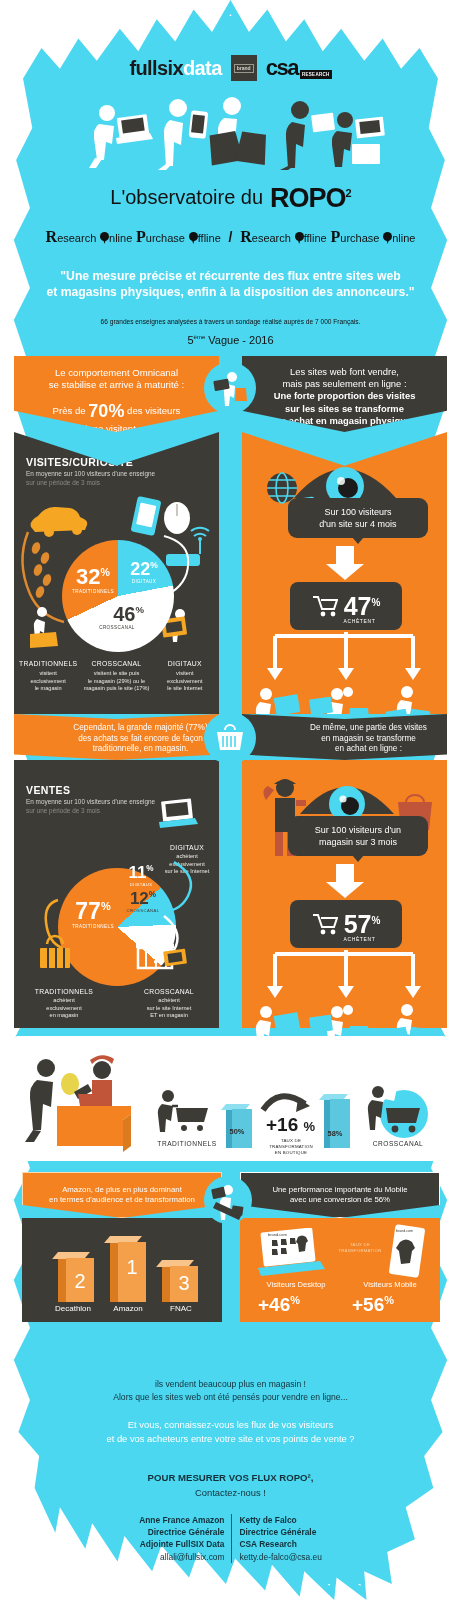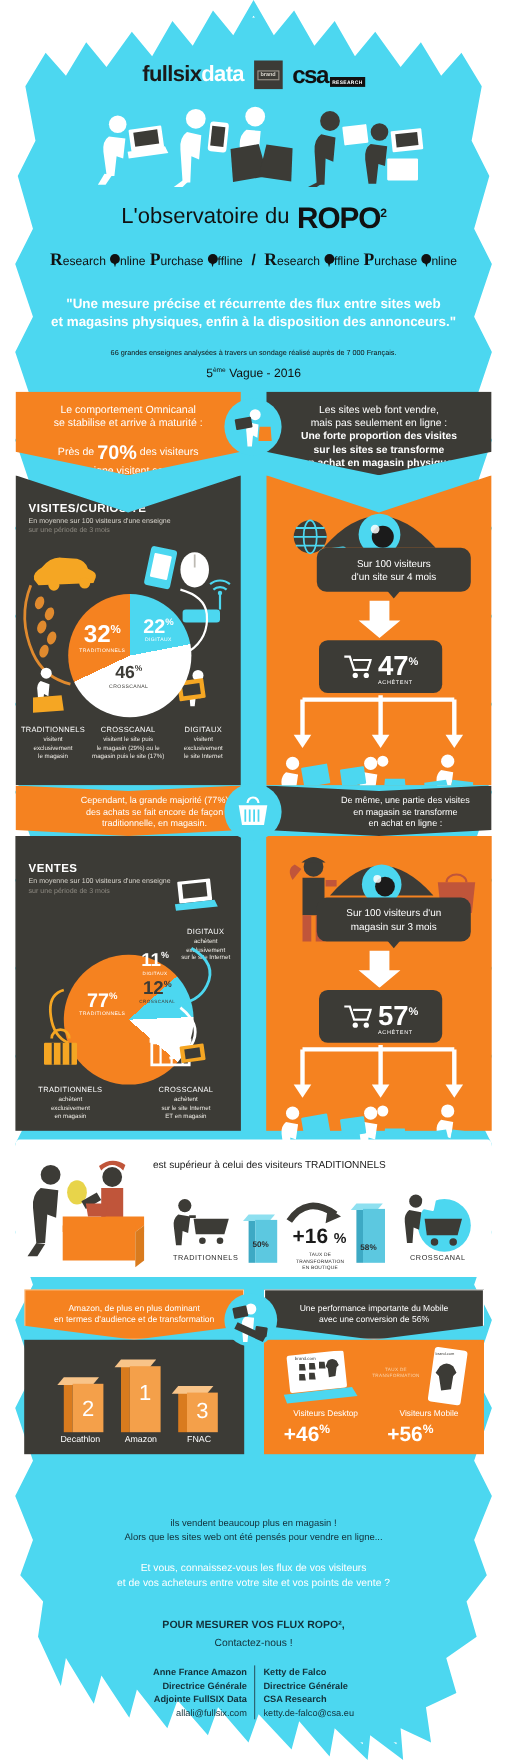--- a/index.html
+++ b/index.html
@@ -447,21 +447,21 @@
       </div>
       <div class="pie-lbl" style="left:52px; top:134px; width:54px; color:#ffffff;">
         <div class="pie-num" style="font-size:22px;">32<sup>%</sup></div>
         <div class="pie-cap">TRADITIONNELS</div>
       </div>
       <div class="pie-lbl" style="left:108px; top:128px; width:44px; color:#ffffff;">
         <div class="pie-num" style="font-size:18px;">22<sup>%</sup></div>
         <div class="pie-cap">DIGITAUX</div>
       </div>
       <div class="pie-lbl" style="left:76px; top:172px; width:54px; color:#3c3b36;">
-        <div class="pie-num" style="font-size:16px;">46<sup>%</sup></div>
+        <div class="pie-num" style="font-size:20px;text-align:right;">46<sup>%</sup></div>
         <div class="pie-cap">CROSSCANAL</div>
       </div>
 
       <div class="legend3" style="top:228px;">
         <div>
           <div class="lg-t">TRADITIONNELS</div>
           <div class="lg-d">
             <span>visitent</span><br>
             <span>exclusivement</span><br>
             <span>le magasin</span>
@@ -624,21 +624,21 @@
         </div>
       </div>
 
       <div class="pie" style="left:44px; top:108px; width:118px; height:118px;
                   background: conic-gradient(from 48deg,
                     #4cd7f0 0deg 39.6deg,
                     #ffffff 39.6deg 82.8deg,
                     #f58220 82.8deg 360deg);">
       </div>
       <div class="pie-lbl" style="left:48px; top:140px; width:62px; color:#ffffff;">
-        <div class="pie-num" style="font-size:18px;">77<sup>%</sup></div>
+        <div class="pie-num" style="font-size:23px;">77<sup>%</sup></div>
         <div class="pie-cap">TRADITIONNELS</div>
       </div>
       <div class="pie-lbl" style="left:104px; top:104px; width:46px; color:#ffffff;">
         <div class="pie-num" style="font-size:17px;">11<sup>%</sup></div>
         <div class="pie-cap" style="font-size:4.2px;">DIGITAUX</div>
       </div>
       <div class="pie-lbl" style="left:104px; top:130px; width:50px; color:#3c3b36;">
         <div class="pie-num" style="font-size:17px;">12<sup>%</sup></div>
         <div class="pie-cap" style="font-size:4.2px;">CROSSCANAL</div>
       </div>
@@ -773,21 +773,20 @@
         </div>
         <div>
           <div class="m-num"><span>47</span><sup>%</sup></div>
           <div class="m-cap">TRADITIONNELS</div>
         </div>
       </div>
     </div>
 
     <div id="transfo">
       <div class="hdr">
-        <div>est supérieur à celui des visiteurs TRADITIONNELS</div>
       </div>
 
       <svg width="125" height="110" viewBox="0 0 125 110" style="position:absolute;top:14px;left:10px;">
         <g fill="#3c3b36">
           <circle cx="22" cy="18" r="9"></circle>
           <path d="M13 30 q-8 6 -7 18 l3 32 h8 l2 -26 8 3 2 -25z"></path>
           <path d="M9 80 l-8 12 h9 l7 -11z"></path>
         </g>
         <g fill="#e8d44a">
             <ellipse cx="46" cy="34" rx="9" ry="11"></ellipse>

